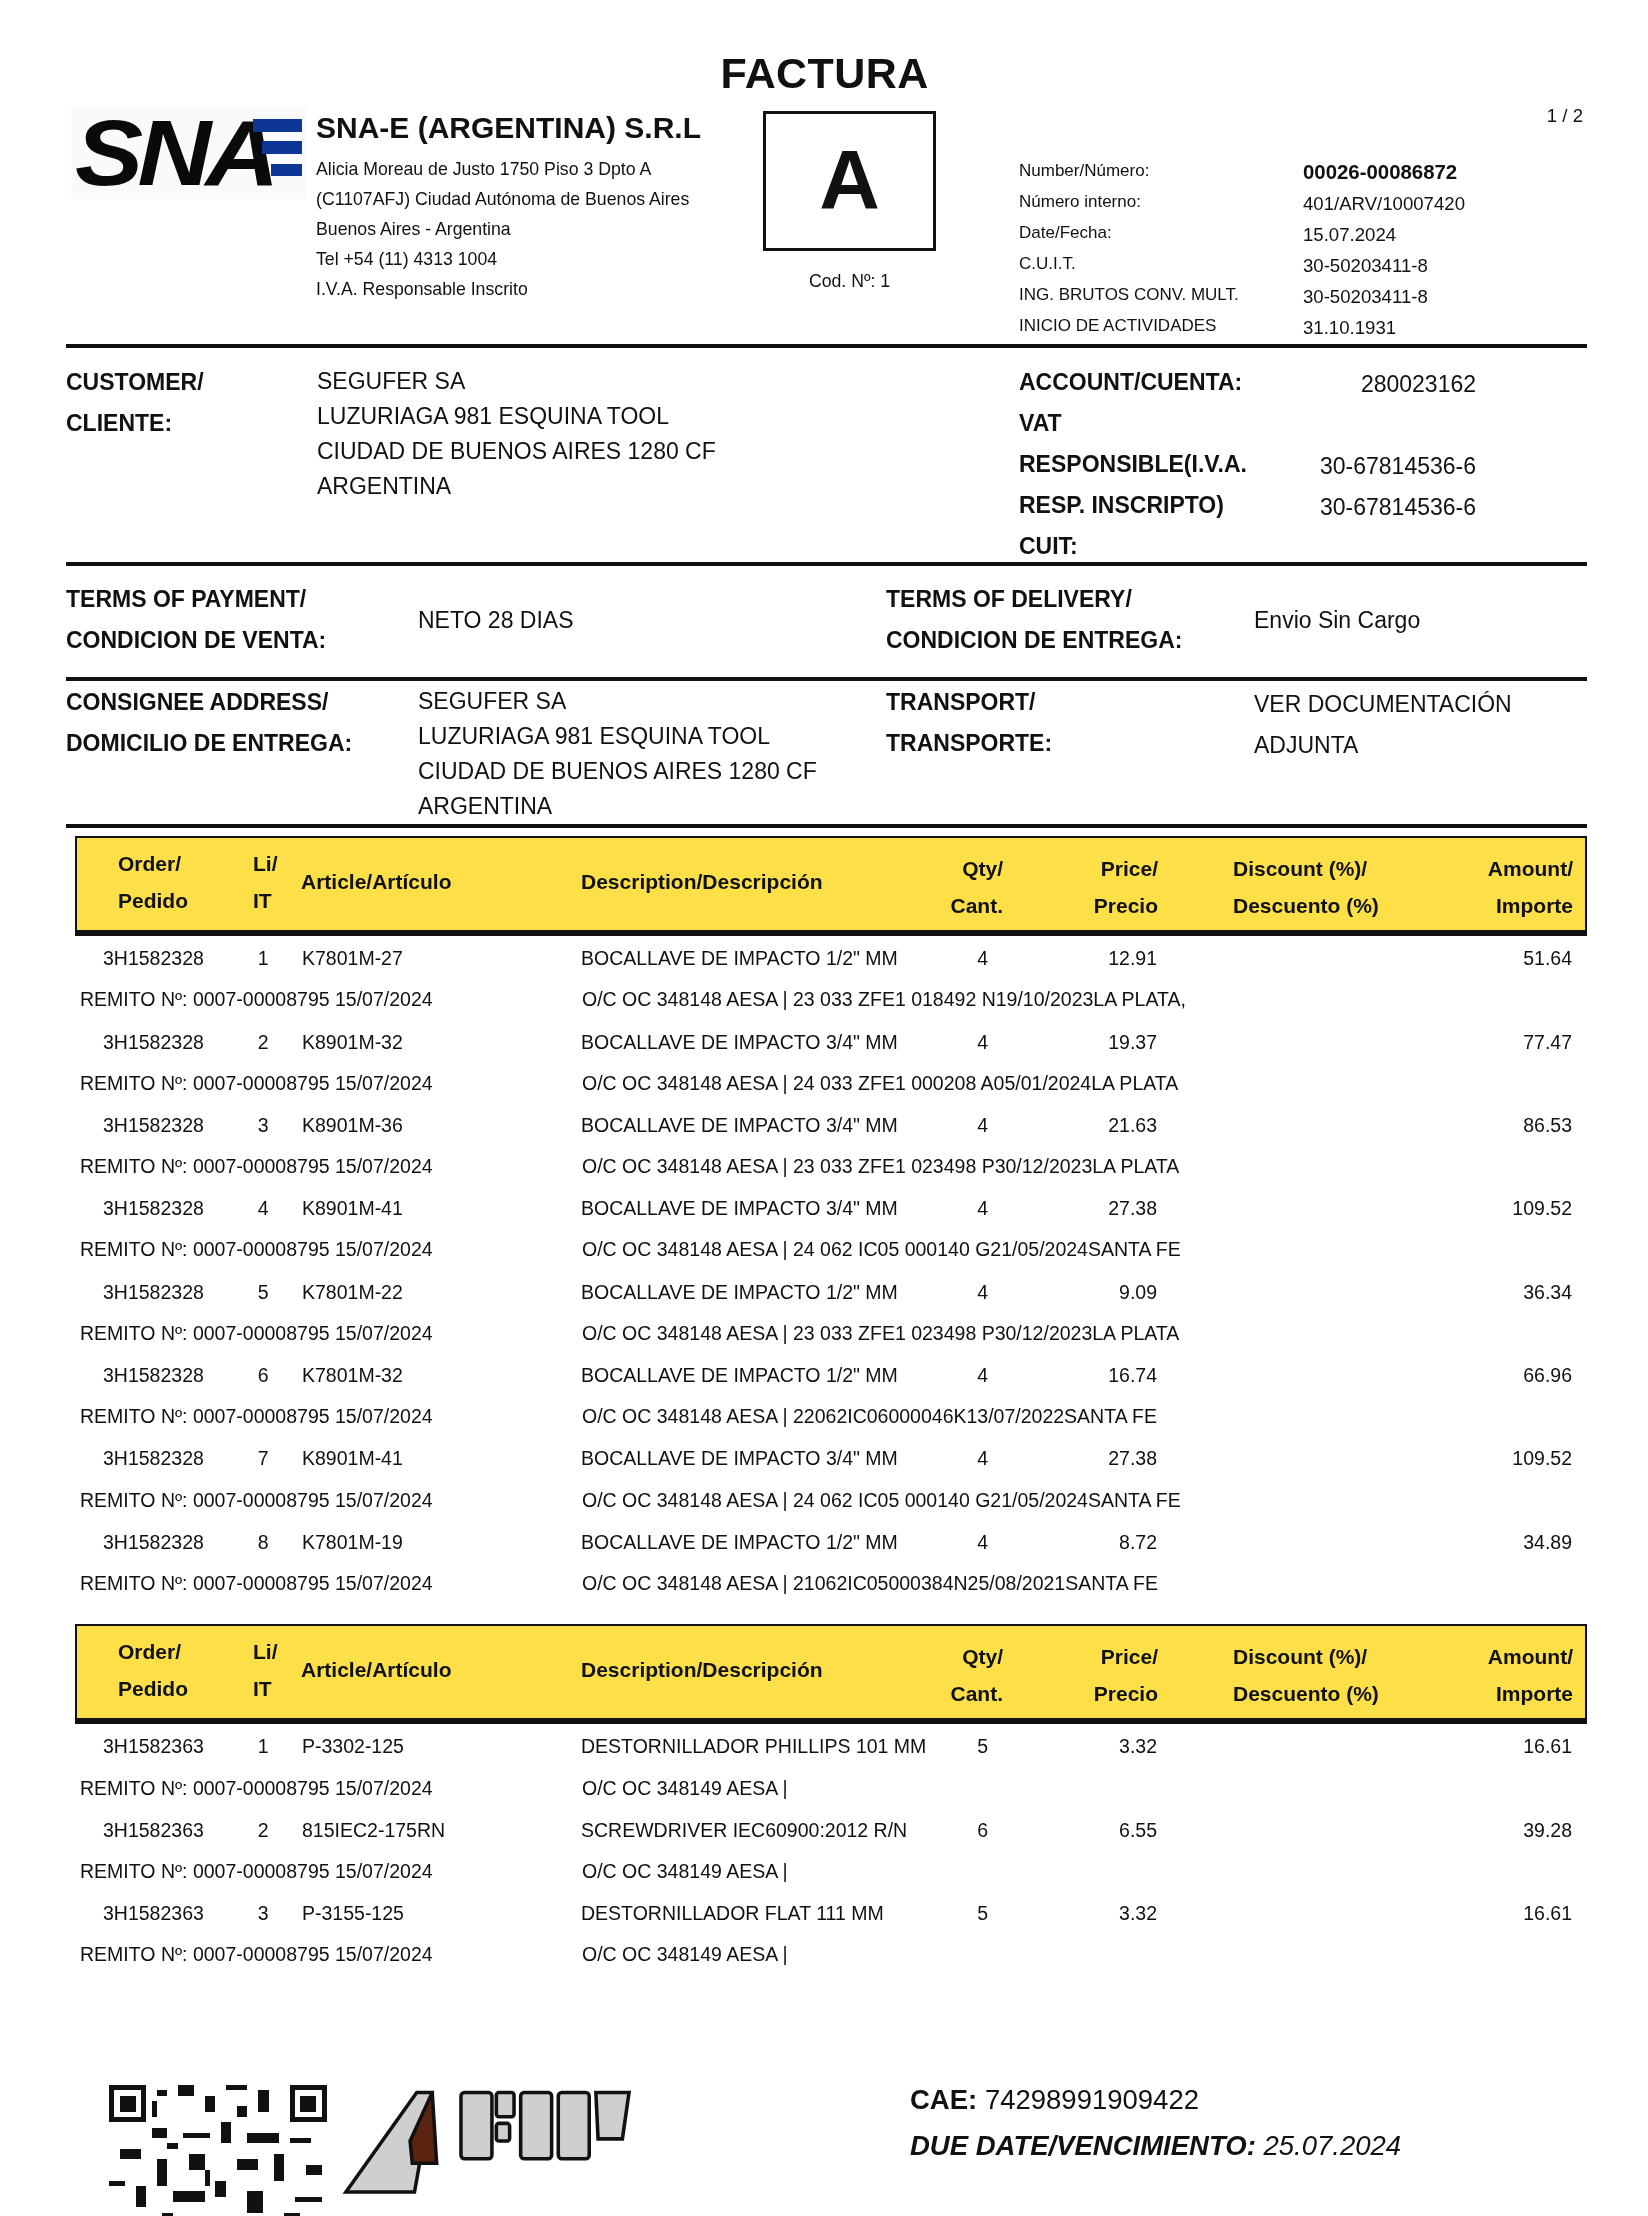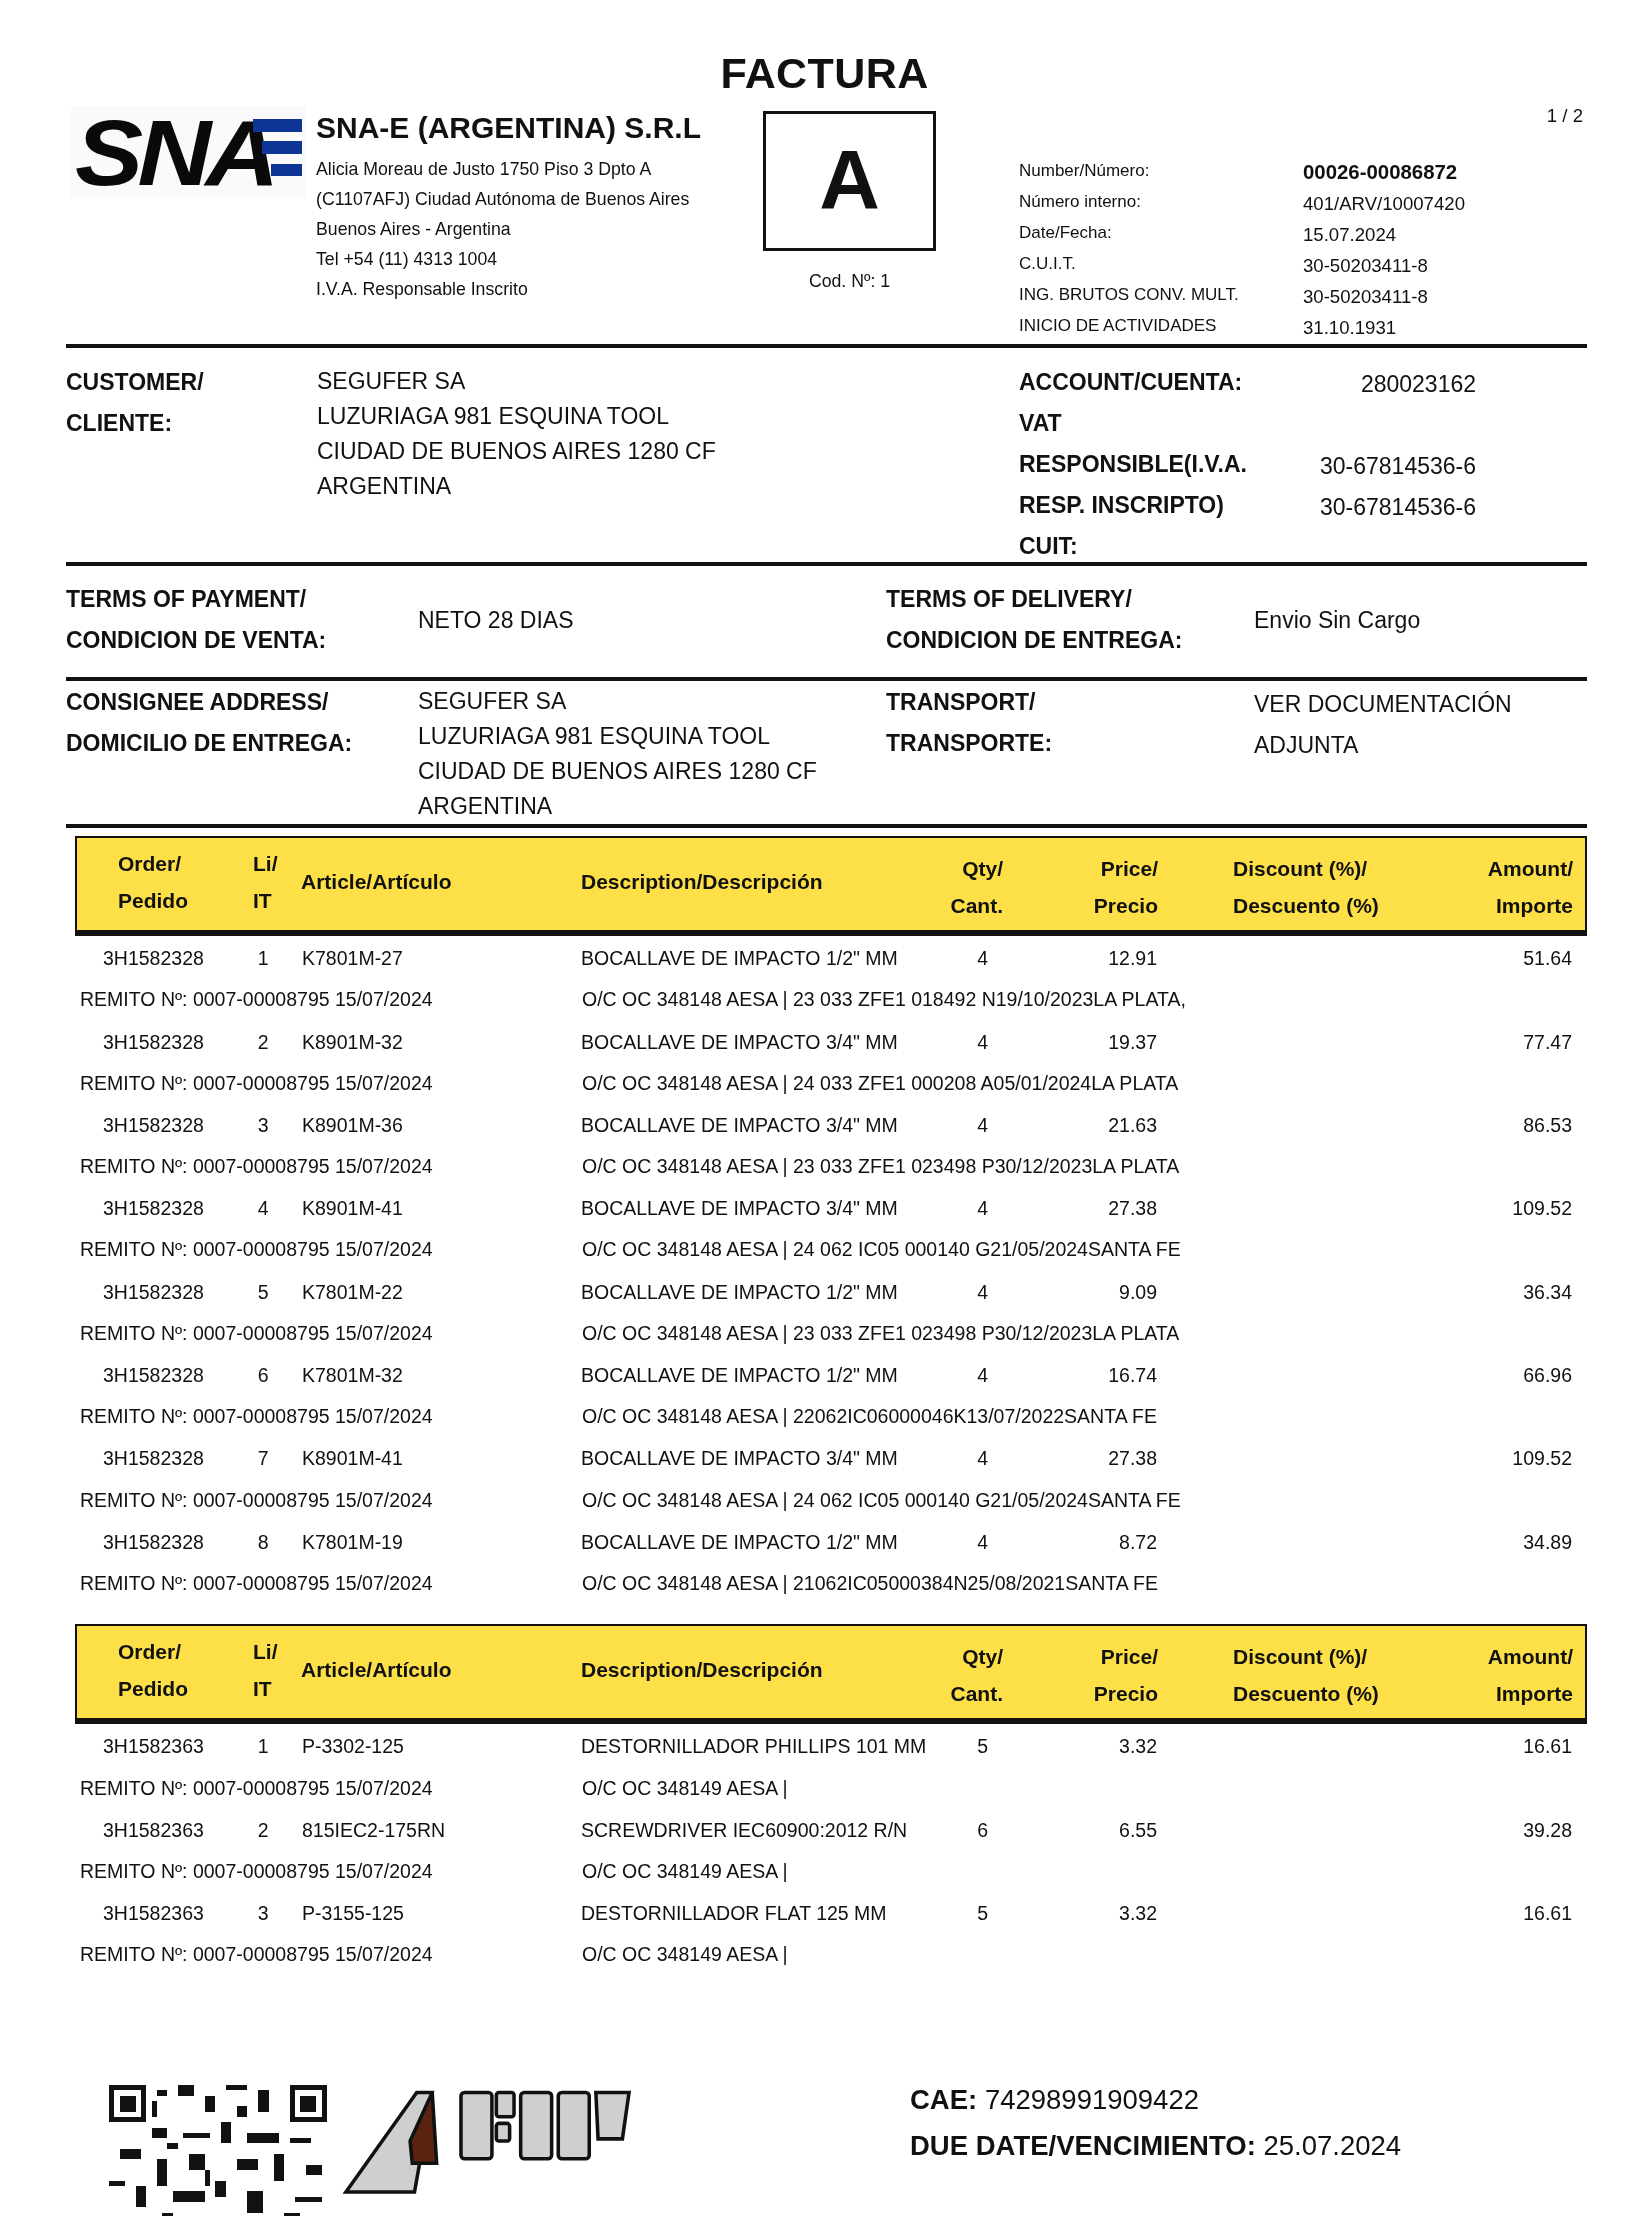--- a/index.html
+++ b/index.html
@@ -310,21 +310,21 @@
       <span style="left:882px; width:31px; text-align:right;">6</span>
       <span style="left:993px; width:89px; text-align:right;">6.55</span>
       <span style="left:1374px; width:123px; text-align:right;">39.28</span>
     </div>
     <div class="remit" style="top: 1860px;">REMITO Nº: 0007-00008795 15/07/2024</div>
     <div class="remit-desc" style="top: 1860px;">O/C OC 348149 AESA |</div>
     <div class="row" style="top: 1898px;">
       <span style="left:28px;">3H1582363</span>
       <span style="left:176px; width:17.7px; text-align:right;">3</span>
       <span style="left:227px;">P-3155-125</span>
-      <span style="left:506px;">DESTORNILLADOR FLAT 125 MM</span>
+      <span style="left:506px;">DESTORNILLADOR FLAT 111 MM</span>
       <span style="left:882px; width:31px; text-align:right;">5</span>
       <span style="left:993px; width:89px; text-align:right;">3.32</span>
       <span style="left:1374px; width:123px; text-align:right;">16.61</span>
     </div>
     <div class="remit" style="top: 1943px;">REMITO Nº: 0007-00008795 15/07/2024</div>
     <div class="remit-desc" style="top: 1943px;">O/C OC 348149 AESA |</div>
   </div>
 
 <div class="abs qr">
   <svg width="218" height="218" viewBox="0 0 41 41" shape-rendering="crispEdges">
@@ -401,17 +401,17 @@
       <rect x="490" y="10" width="70" height="150" rx="8"></rect>
       <polygon points="575,10 650,10 635,115 580,115"></polygon>
     </g>
   </svg>
 </div>
 
 <div class="abs cae" style="top:2084px;">
   <b>CAE:</b>
   <span>74298991909422</span>
 </div>
-<div class="abs cae" style="top:2130px;">
+<div class="abs cae" style="top:2130px;font-style:italic;">
   <b>DUE DATE/VENCIMIENTO:</b>
   <span>25.07.2024</span>
 </div>
 
 
 </body></html>

